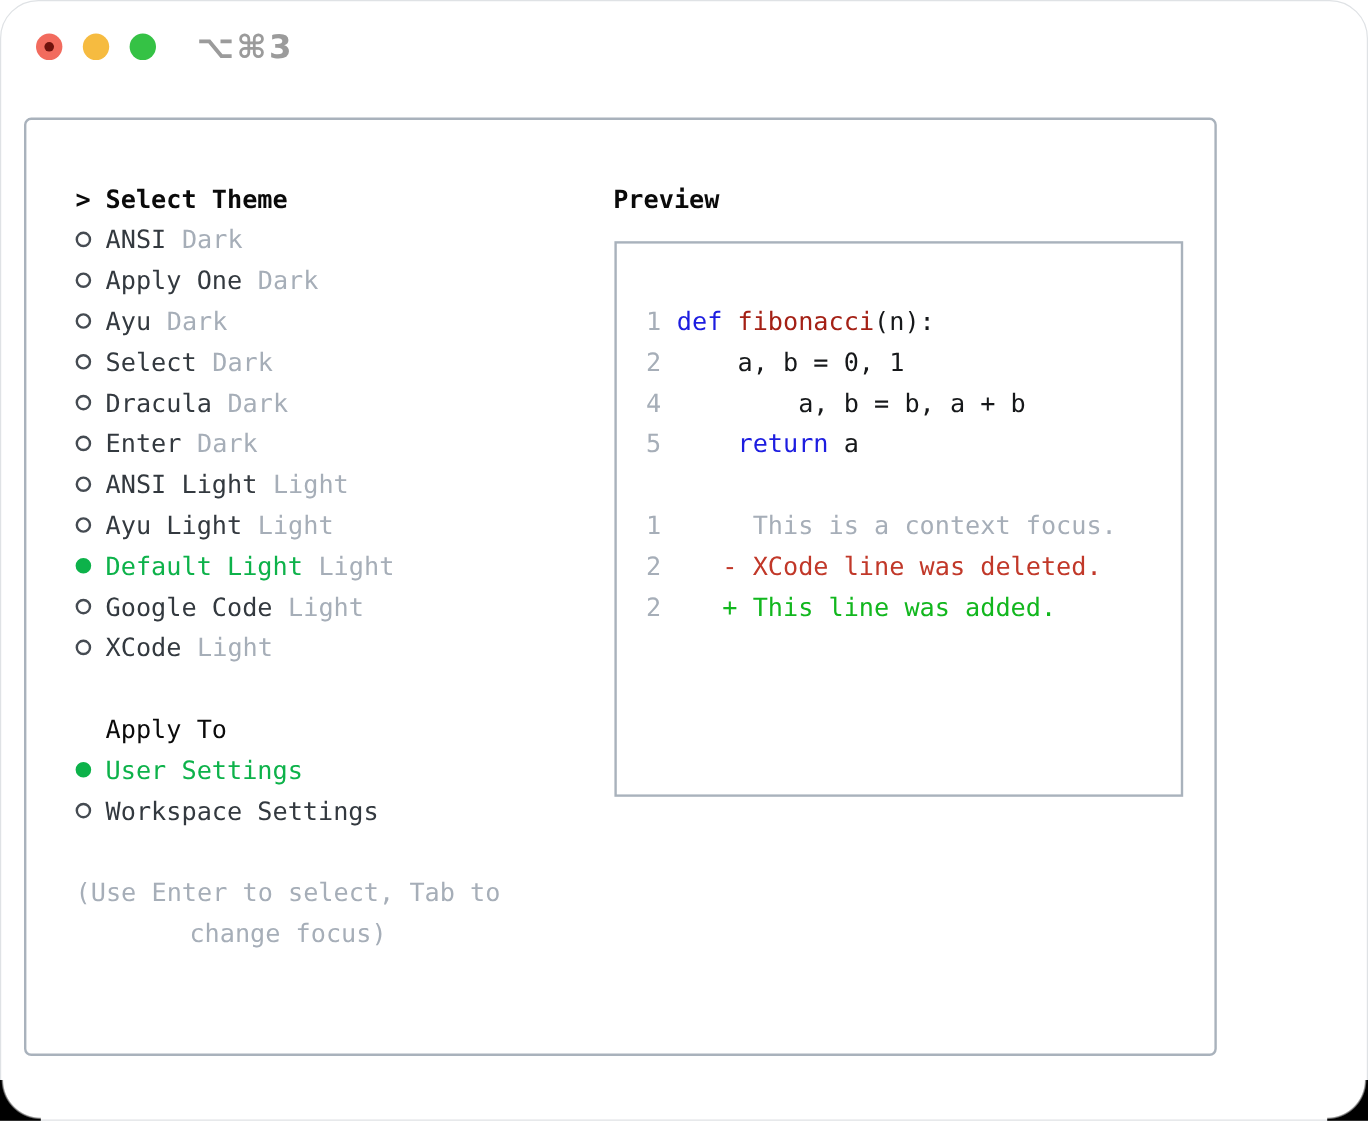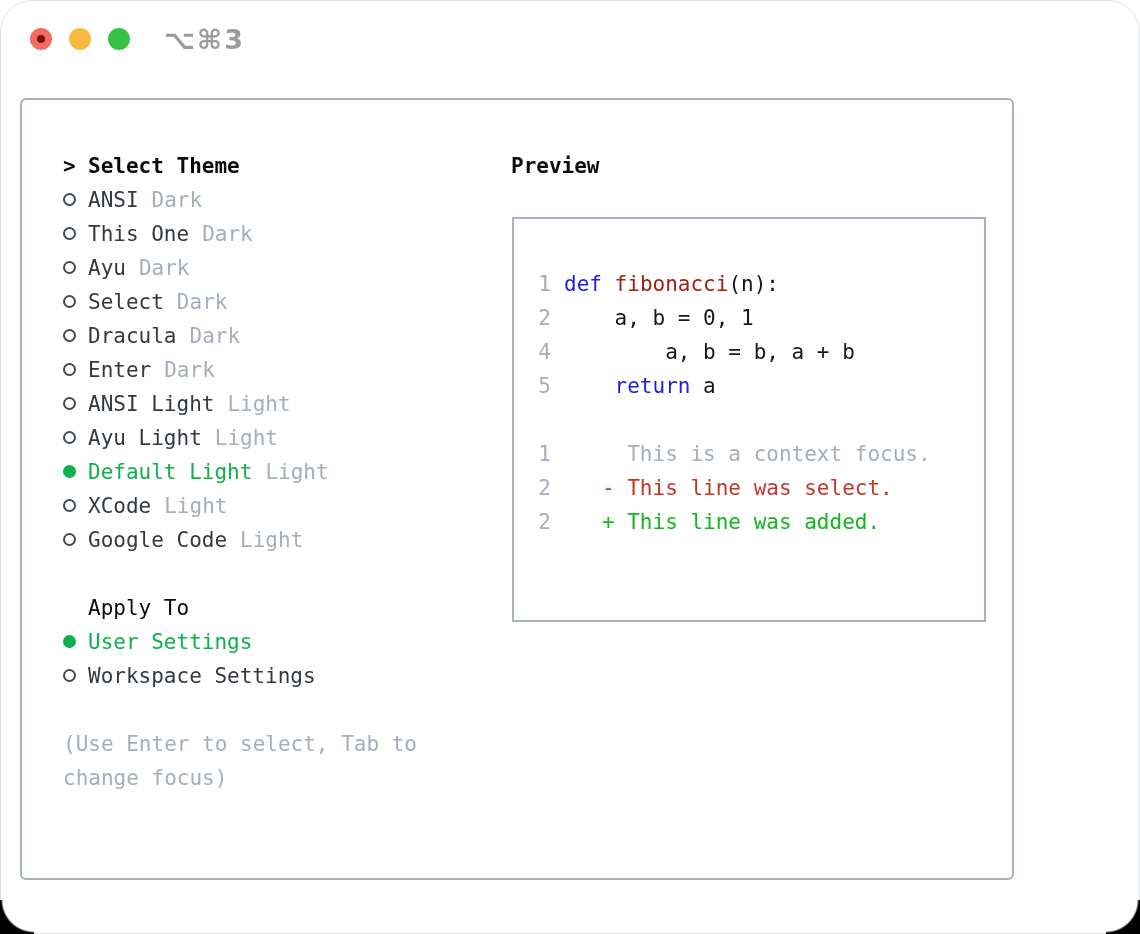--- a/index.html
+++ b/index.html
@@ -128,40 +128,41 @@
   .theme-item.selected .label,
   .apply-item.selected .label { color: var(--accent_green); }
   .theme-item .variant {
     color: var(--muted_gray);
     margin-left: 13px;
     font-weight: 500;
   }
   .help {
     color: var(--muted_gray);
     font-weight: 500;
+    text-align: center;
   }
 
   
   .preview-title {
     position: absolute;
     left: 498px;
     top: 148px;
     line-height: 34px;
     font-size: 21px;
     font-weight: bold;
     color: var(--heading_black);
     z-index: 3;
     margin-left: 12px;
   }
   .preview-box {
     position: absolute;
     left: 511px;
-    top: 216px;
+    top: 200px;
     width: 474px;
-    height: 405px;
+    height: 463px;
     border: 2px solid var(--panel_border);
     box-sizing: border-box;
     background: #ffffff;
     z-index: 3;
     padding-left: 30px;
   }
   .code-lines {
     position: absolute;
     left: 24px;
     top: 48px;
@@ -198,30 +199,30 @@
   </div>
   <div class="win-title">⌥⌘3</div>
 
   <div class="content-box"></div>
 
   <div class="left-col">
     <div class="row hdr"><span class="pfx">&gt;</span><span>Select Theme</span></div>
 
     <div>
         <div class="row theme-item"><span class="pfx"><span class="radio"></span></span><span class="label">ANSI</span><span class="variant">Dark</span></div>
-        <div class="row theme-item"><span class="pfx"><span class="radio"></span></span><span class="label">This One</span><span class="variant">Dark</span></div>
+        <div class="row theme-item"><span class="pfx"><span class="radio"></span></span><span class="label">Apply One</span><span class="variant">Dark</span></div>
         <div class="row theme-item"><span class="pfx"><span class="radio"></span></span><span class="label">Ayu</span><span class="variant">Dark</span></div>
         <div class="row theme-item"><span class="pfx"><span class="radio"></span></span><span class="label">Select</span><span class="variant">Dark</span></div>
         <div class="row theme-item"><span class="pfx"><span class="radio"></span></span><span class="label">Dracula</span><span class="variant">Dark</span></div>
         <div class="row theme-item"><span class="pfx"><span class="radio"></span></span><span class="label">Enter</span><span class="variant">Dark</span></div>
         <div class="row theme-item"><span class="pfx"><span class="radio"></span></span><span class="label">ANSI Light</span><span class="variant">Light</span></div>
         <div class="row theme-item"><span class="pfx"><span class="radio"></span></span><span class="label">Ayu Light</span><span class="variant">Light</span></div>
         <div class="row theme-item selected"><span class="pfx"><span class="radio"></span></span><span class="label">Default Light</span><span class="variant">Light</span></div>
+        <div class="row theme-item"><span class="pfx"><span class="radio"></span></span><span class="label">Google Code</span><span class="variant">Light</span></div>
         <div class="row theme-item"><span class="pfx"><span class="radio"></span></span><span class="label">XCode</span><span class="variant">Light</span></div>
-        <div class="row theme-item"><span class="pfx"><span class="radio"></span></span><span class="label">Google Code</span><span class="variant">Light</span></div>
       </div>
 
     <div class="spacer"></div>
 
     <div class="row subhdr"><span class="pfx"></span><span>Apply To</span></div>
 
     <div>
         <div class="row apply-item selected"><span class="pfx"><span class="radio"></span></span><span class="label">User Settings</span></div>
         <div class="row apply-item"><span class="pfx"><span class="radio"></span></span><span class="label">Workspace Settings</span></div>
       </div>
@@ -235,21 +236,21 @@
   <div class="preview-title">Preview</div>
 
   <div class="preview-box">
     <div class="code-lines">
         <div class="cline"><span class="ln">1</span><span class="seg-kw">def</span><span class="seg-pl"> </span><span class="seg-fn">fibonacci</span><span class="seg-pl">(n):</span></div>
         <div class="cline"><span class="ln">2</span><span class="seg-pl">    a, b = 0, 1</span></div>
         <div class="cline"><span class="ln">4</span><span class="seg-pl">        a, b = b, a + b</span></div>
         <div class="cline"><span class="ln">5</span><span class="seg-pl">    </span><span class="seg-kw">return</span><span class="seg-pl"> a</span></div>
         <div class="cline"><span class="ln"></span></div>
         <div class="cline"><span class="ln">1</span><span class="seg-ctx">     This is a context focus.</span></div>
-        <div class="cline"><span class="ln">2</span><span class="seg-del">   - This line was select.</span></div>
+        <div class="cline"><span class="ln">2</span><span class="seg-del">   - XCode line was deleted.</span></div>
         <div class="cline"><span class="ln">2</span><span class="seg-add">   + This line was added.</span></div>
       </div>
   </div>
 
 </div>
 
 <div class="corner bl"></div>
 <div class="corner br"></div>
 
 </body></html>

